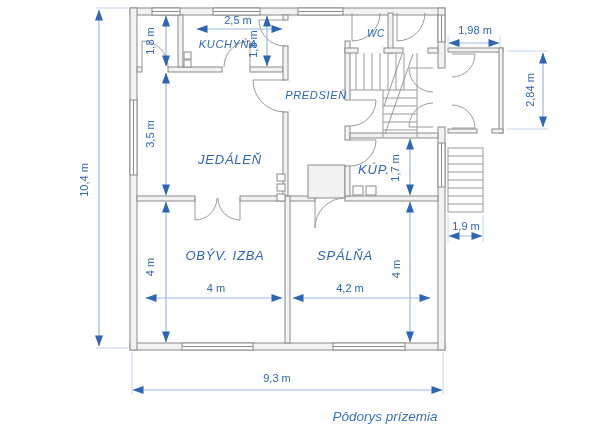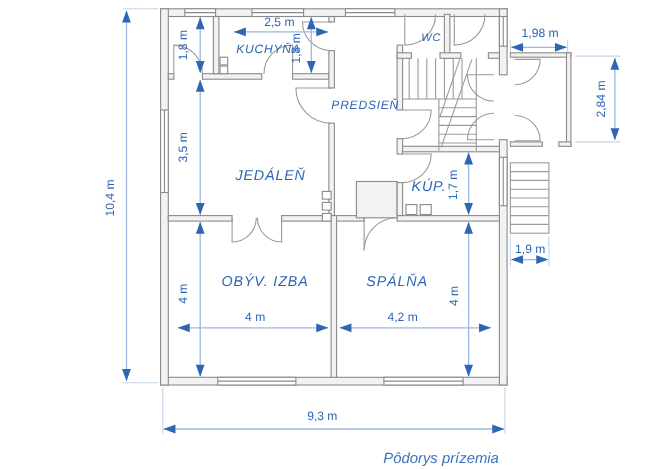--- a/index.html
+++ b/index.html
@@ -1,16 +1,16 @@
 <!DOCTYPE html>
 <html><head>
 <meta charset="utf-8">
 <style>
   html,body{margin:0;padding:0;background:#ffffff;width:600px;height:426px;overflow:hidden;}
-  .plan-wrap{width:552px;height:426px;position:relative;font-family:"Liberation Sans",sans-serif;padding-left:16px;}
+  .plan-wrap{width:552px;height:426px;position:relative;font-family:"Liberation Sans",sans-serif;}
   svg text{font-family:"Liberation Sans",sans-serif;}
   .room-label{font-style:italic;font-size:12px;fill:#2e66b3;letter-spacing:.06em;}
   .room-label.small{font-size:10px;}
   .dim-text{font-size:11px;fill:#2e66b3;}
   .title-text{font-style:italic;font-size:13.5px;fill:#3a72bd;}
   .wall{fill:#f2f2f2;stroke:#8a8a8a;stroke-width:1;}
   .win{fill:#ffffff;stroke:#8a8a8a;stroke-width:1;}
   .winline{stroke:#8a8a8a;stroke-width:1;fill:none;}
   .door{stroke:#9a9a9a;stroke-width:1;fill:none;}
   .stair{stroke:#9a9a9a;stroke-width:1;fill:none;}

